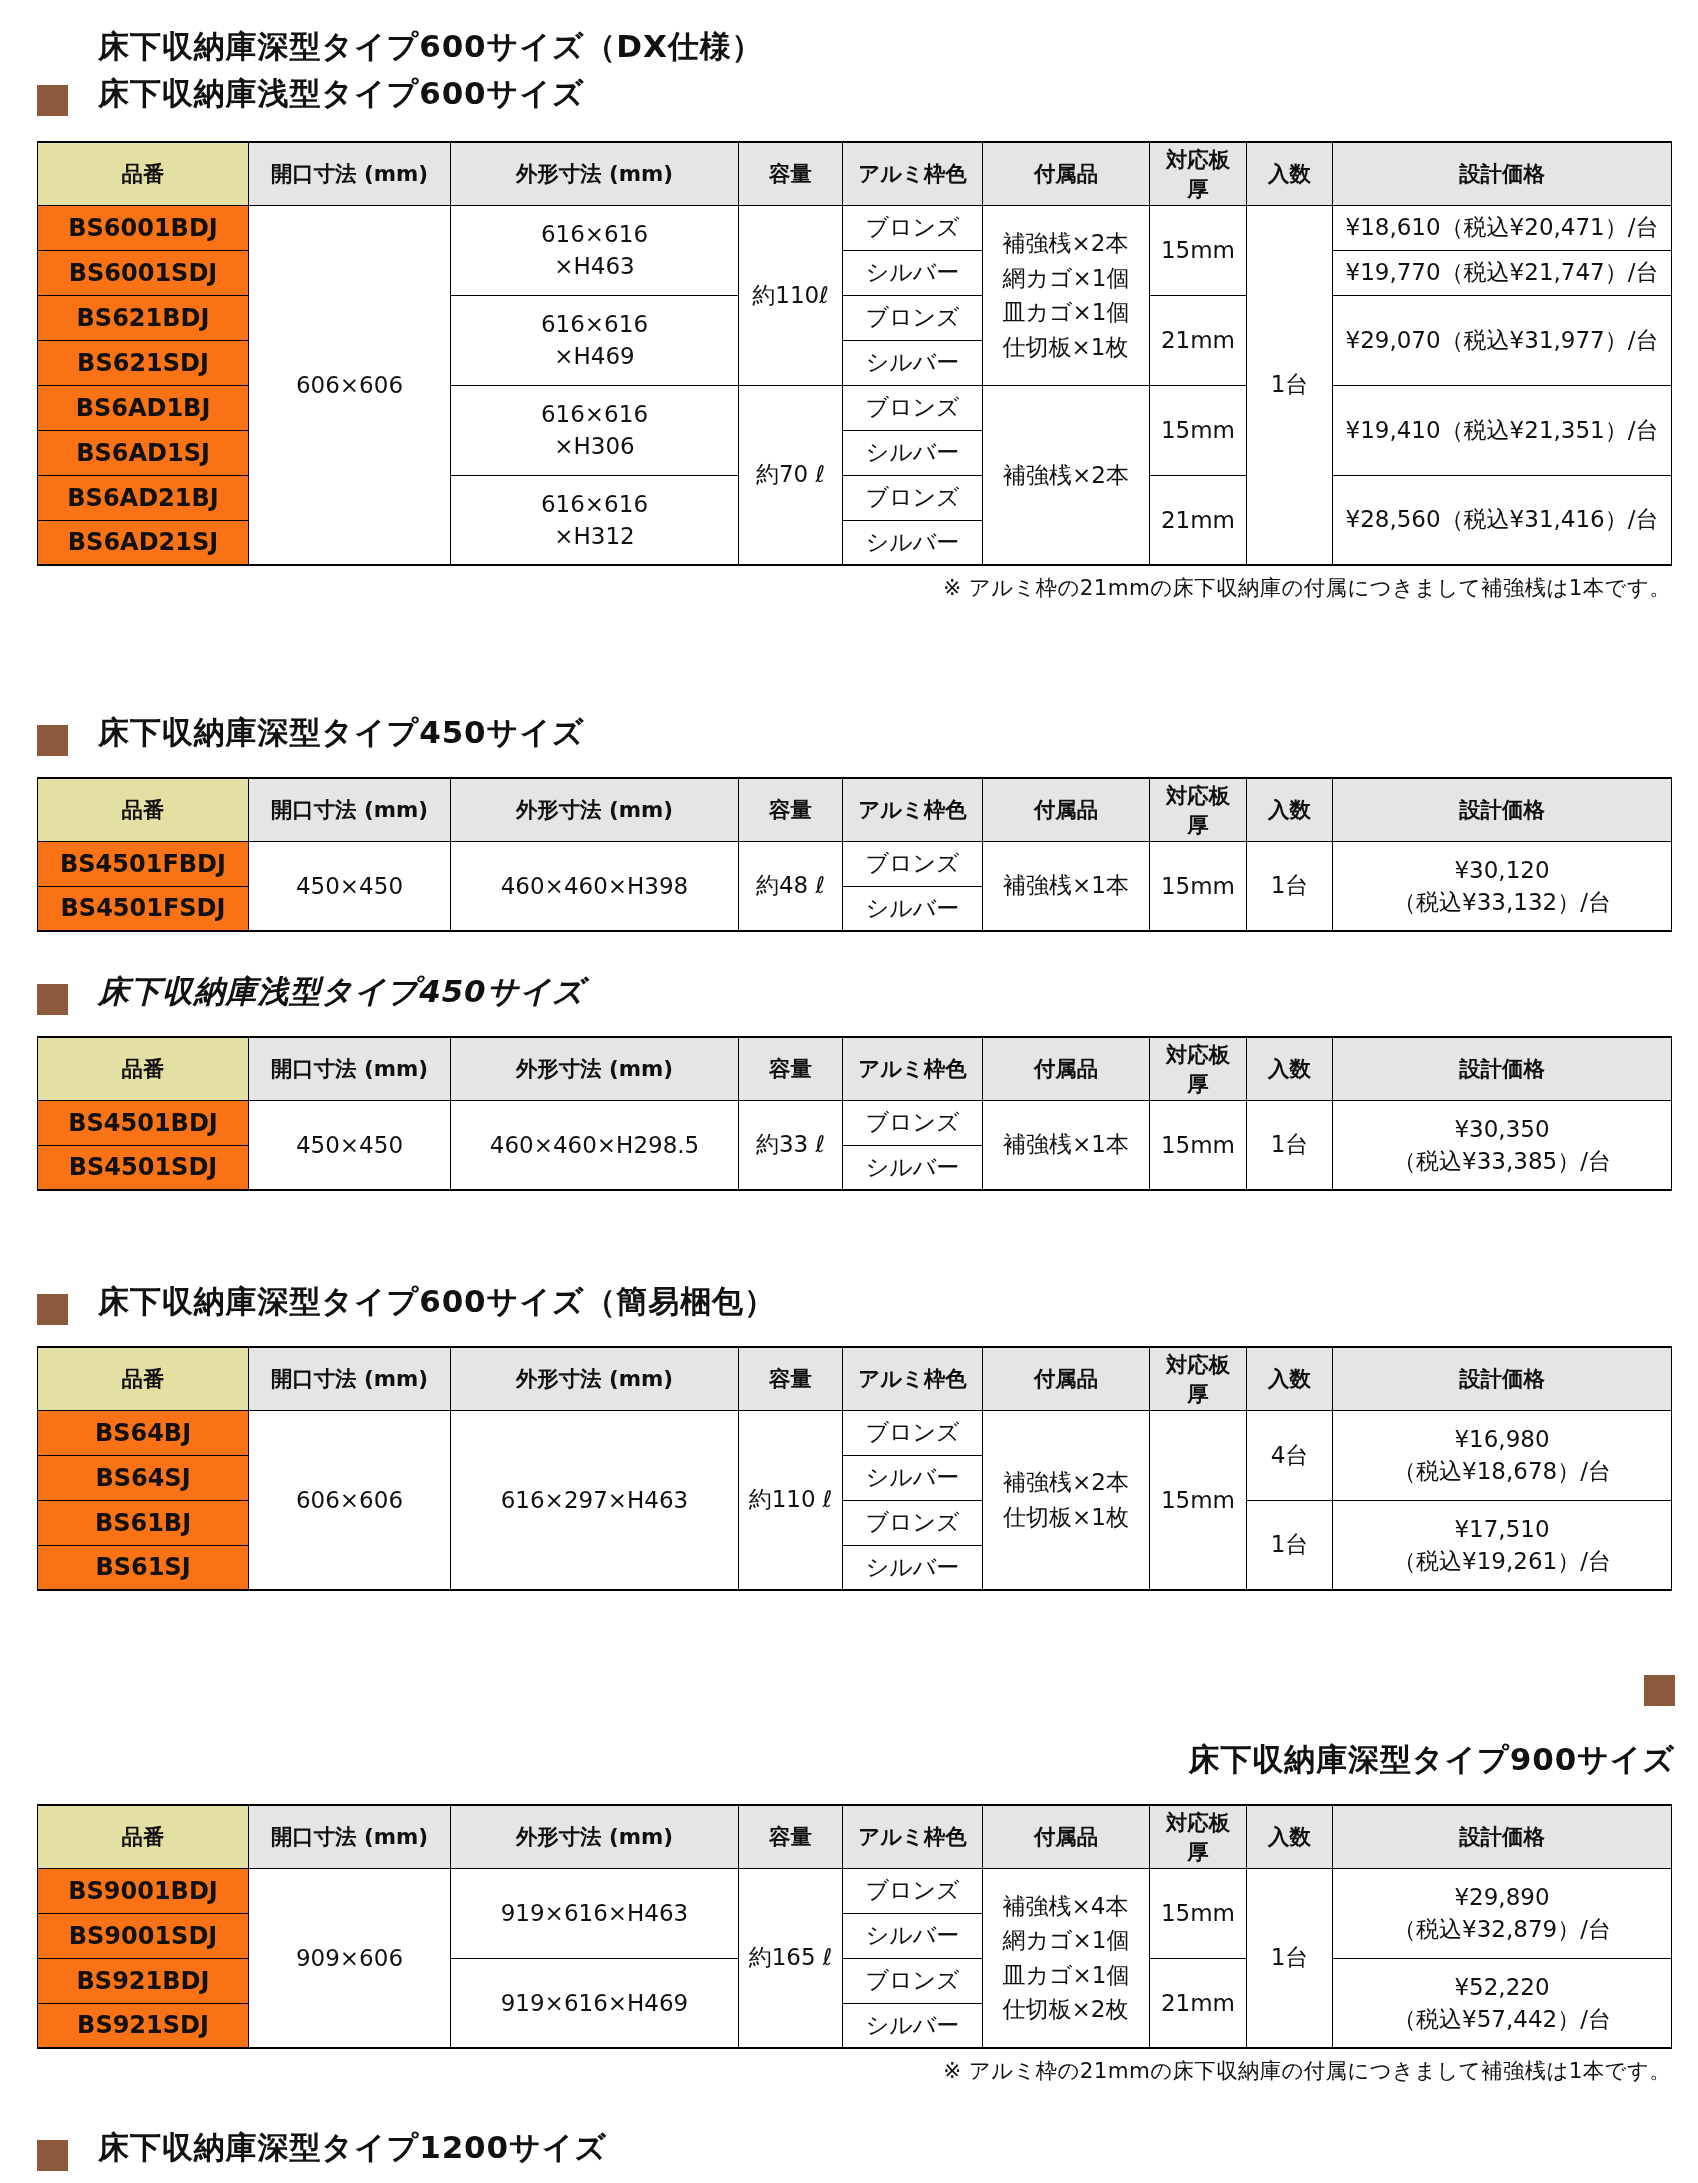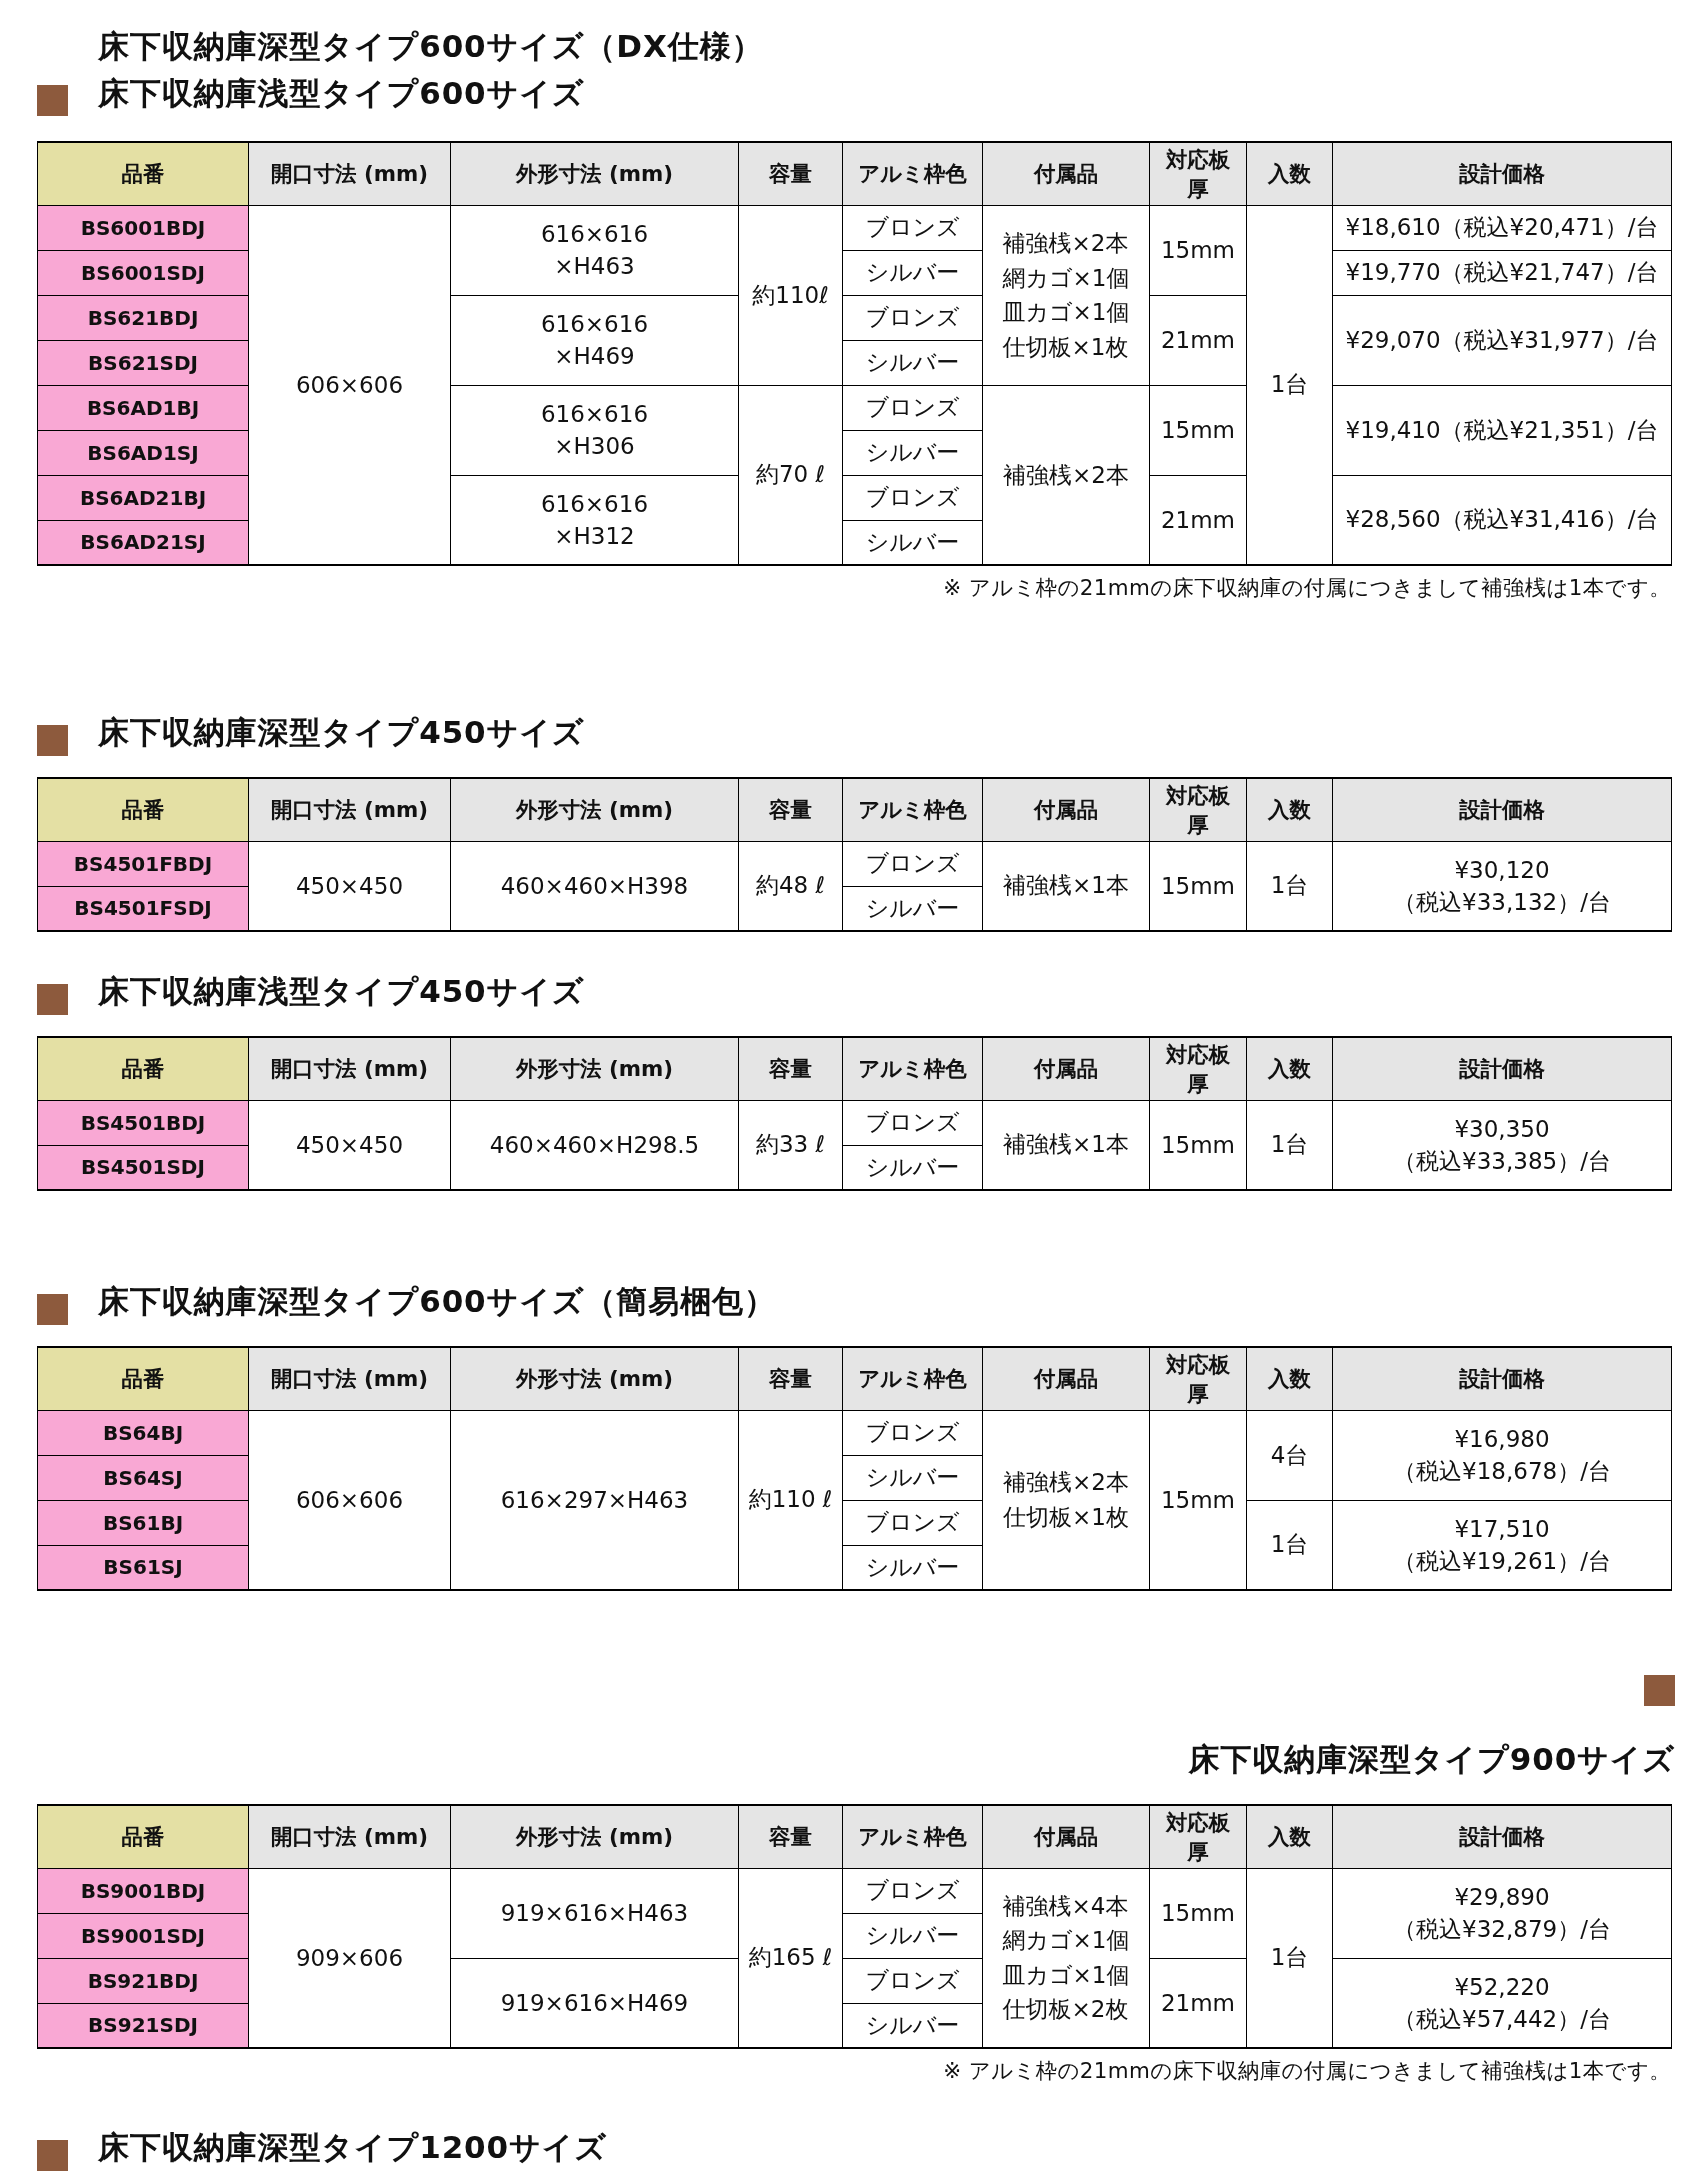--- a/index.html
+++ b/index.html
@@ -54,23 +54,23 @@
   }
   table.spec th {
     background: #e5e5e5;
     font-size: 21.4px;
     font-weight: bold;
     height: 39px;
   }
   table.spec th.khaki { background: #e4e0a4; }
   table.spec td { font-size: 23px; }
   table.spec td.part {
-    background: #f9a8d4;
+    background: #f97316;
     font-weight: bold;
-    font-size: 20px;
+    font-size: 24px;
   }
   .rows50 tr { height: 45px; }
   .rows51 tr { height: 45px; margin-left: 37px; }
 
   .dim2 div, .price2 div { line-height: 1.4; }
 
   td.acc .acc-wrap {
     display: inline-block;
     text-align: left;
     line-height: 1.5;
@@ -80,21 +80,21 @@
     width: 1634px;
     text-align: right;
     font-size: 21.4px;
     margin-top: 7.1px;
     letter-spacing: 0.4px;
   }
 
   
   .mt-table  { margin-top: 25px; }
   .mt-sec2   { margin-top: 107px; }
-  .mt-sec3   { margin-top: 36px; }
+  .mt-sec3   { margin-top: 36px; font-style: italic; }
   .mt-sec4   { margin-top: 87px; }
   .mt-sec5   { margin-top: 77px; flex-direction: column; }
   .mt-sec6   { margin-top: 39px; }
   .mt-table-sm { margin-top: 21.4px; }
 </style>
 </head>
 <body>
 
 <div class="page">
 

